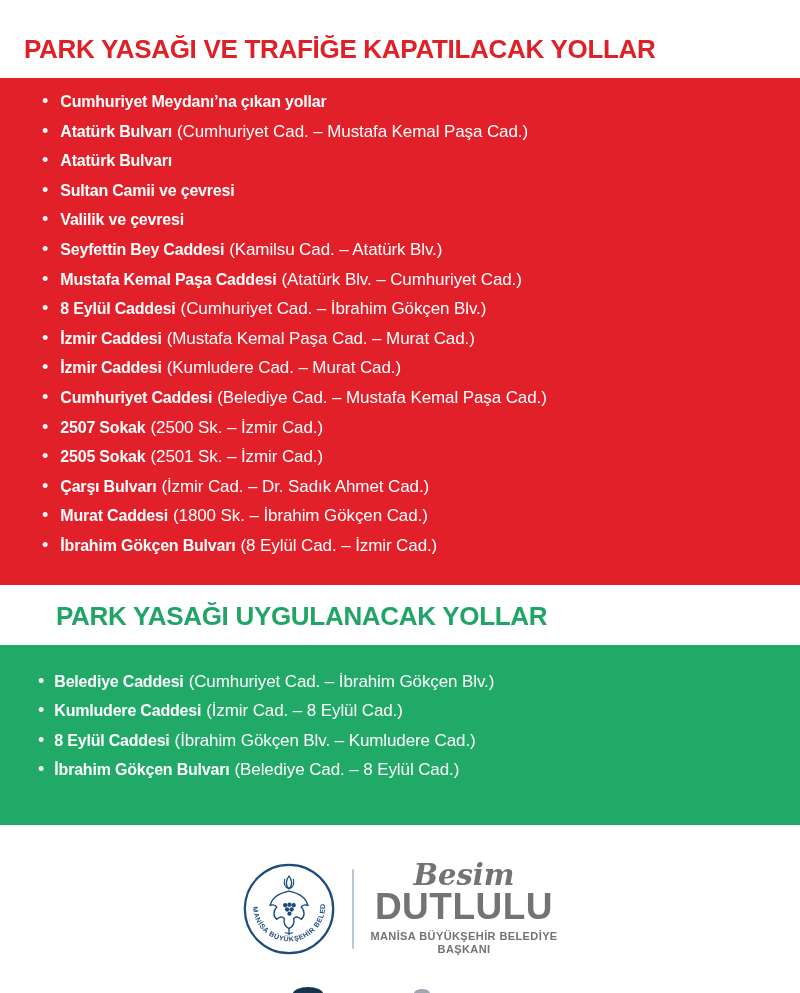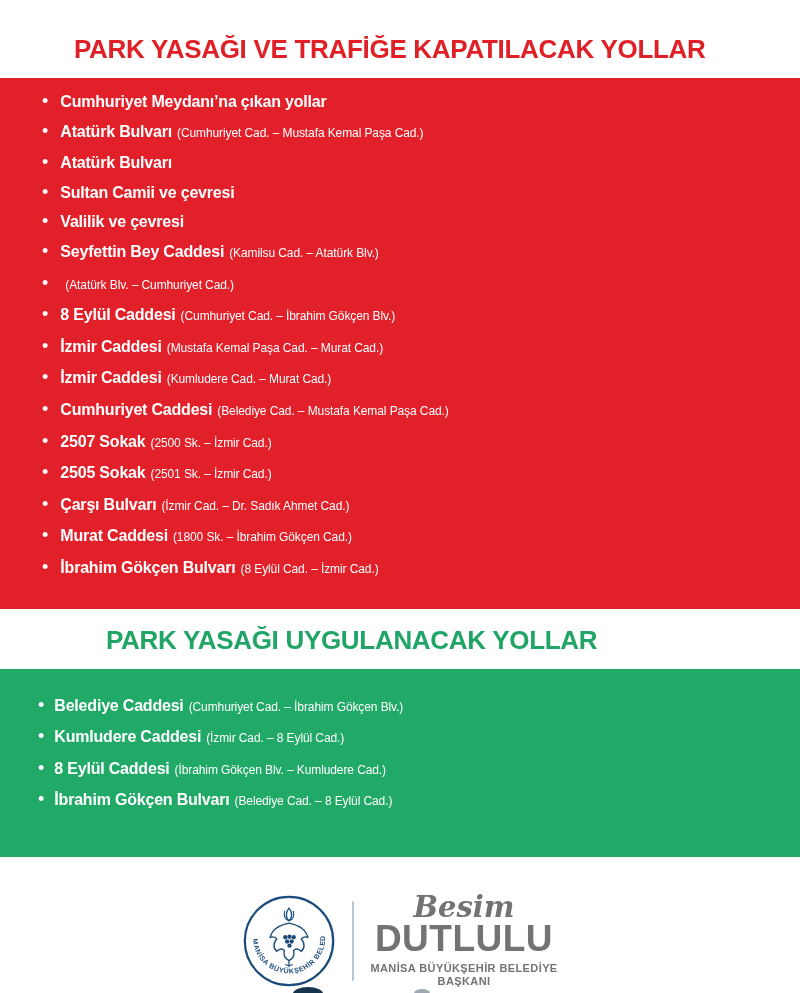--- a/index.html
+++ b/index.html
@@ -6,21 +6,21 @@
   .poster {
     width: 800px;
     height: 993px;
     position: relative;
     overflow: hidden;
     background: #ffffff;
     font-family: "Liberation Sans", sans-serif;
   }
   .section-title {
     margin: 0;
-    padding-left: 74px;
+    padding-left: 24px;
     font-size: 26px;
     line-height: 30px;
     font-weight: 700;
     letter-spacing: -0.3px;
   }
   .section-title.red   { color: #e02027; padding-top: 34px; padding-bottom: 14px; }
   .section-title.green { color: #21a566; padding-top: 16px; padding-bottom: 14px; margin-left: 32px; }
 
   .box { color: #ffffff; }
   .box.red   { background: #e2202a; padding: 9px 28px 24px 42px; }
@@ -32,21 +32,21 @@
     line-height: 29.6px;
     white-space: nowrap;
   }
   .bullet {
     font-size: 18px;
     margin-right: 12px;
     flex: 0 0 auto;
   }
   .box.green .bullet { margin-right: 10px; }
   .iname  { font-weight: 700; font-size: 16px; letter-spacing: -0.2px; }
-  .idetail { font-weight: 400; font-size: 12px; margin-left: 5px; letter-spacing: -0.1px; }
+  .idetail { font-weight: 400; font-size: 17px; margin-left: 5px; letter-spacing: -0.1px; }
 
   .footer {
     margin-top: 36px;
     display: flex;
     justify-content: center;
     align-items: center;
     gap: 16px;
   }
   .seal { width: 94px; height: 94px; }
   .footer-divider {
@@ -128,20 +128,21 @@
         <span class="bullet">•</span>
         <span class="iname">Valilik ve çevresi</span>
       </div>
       <div class="item">
         <span class="bullet">•</span>
         <span class="iname">Seyfettin Bey Caddesi</span>
         <span class="idetail">(Kamilsu Cad. – Atatürk Blv.)</span>
       </div>
       <div class="item">
         <span class="bullet">•</span>
+        <span class="iname">Mustafa Kemal Paşa Caddesi</span>
         <span class="idetail">(Atatürk Blv. – Cumhuriyet Cad.)</span>
       </div>
       <div class="item">
         <span class="bullet">•</span>
         <span class="iname">8 Eylül Caddesi</span>
         <span class="idetail">(Cumhuriyet Cad. – İbrahim Gökçen Blv.)</span>
       </div>
       <div class="item">
         <span class="bullet">•</span>
         <span class="iname">İzmir Caddesi</span>

